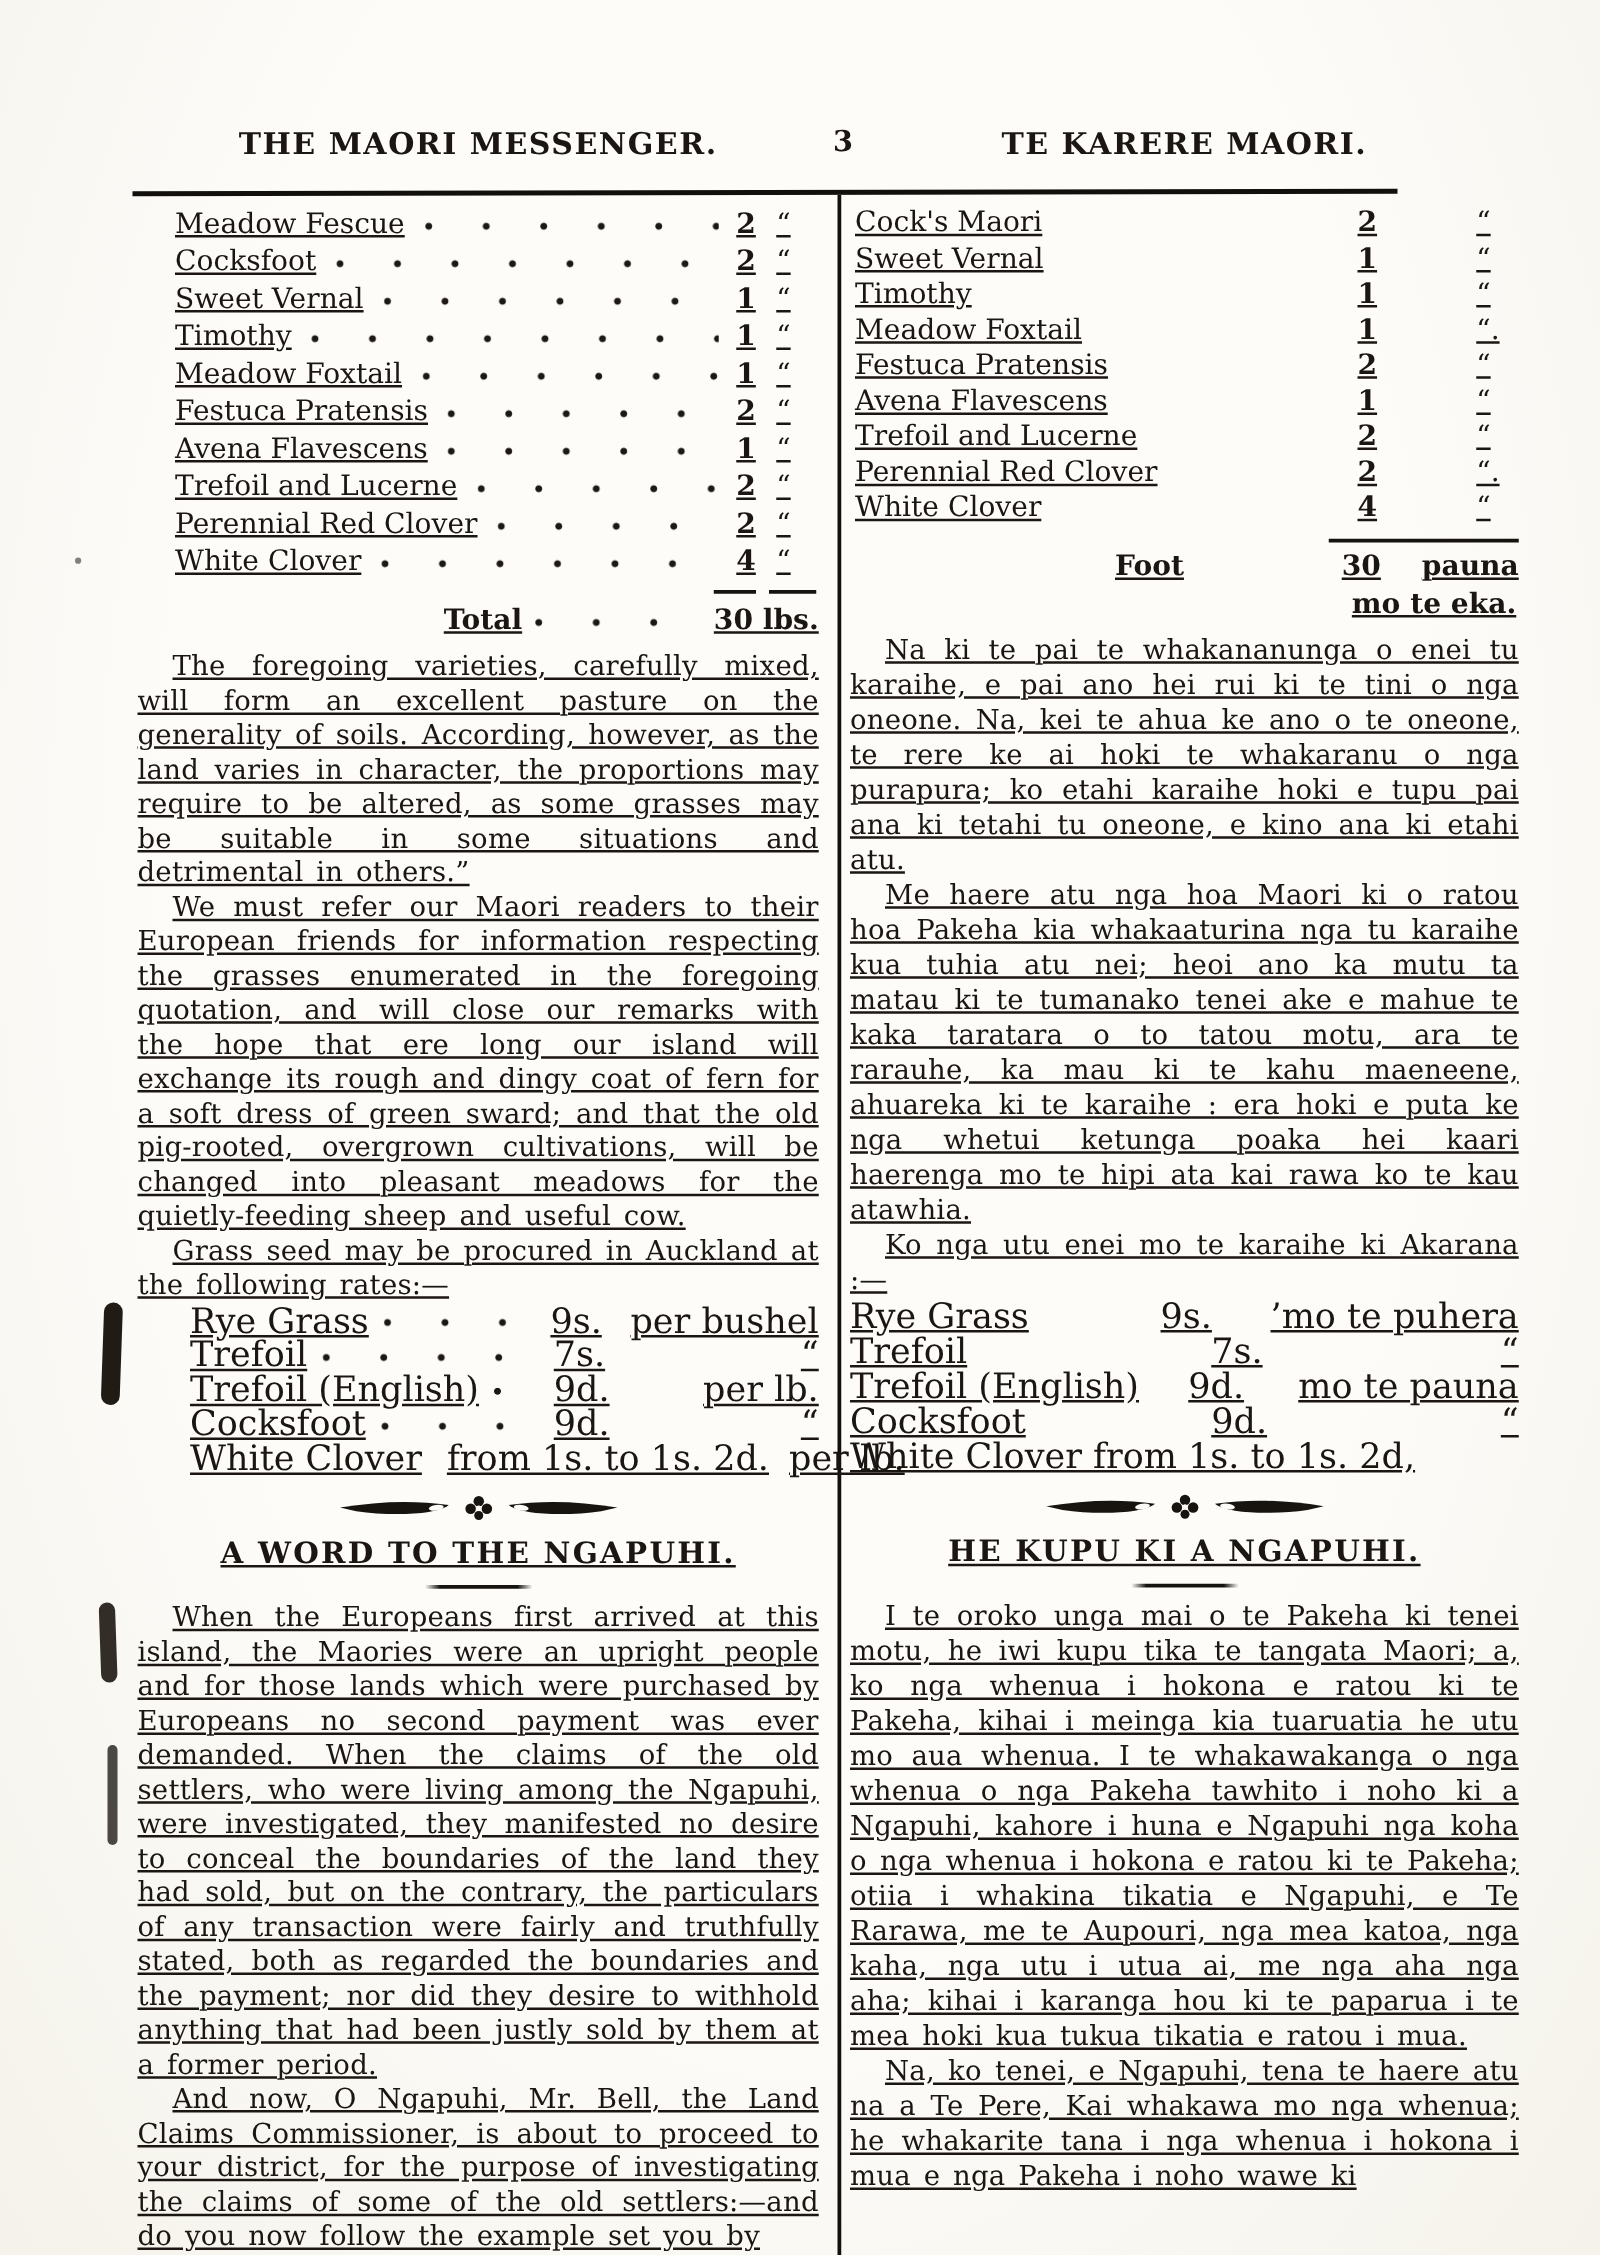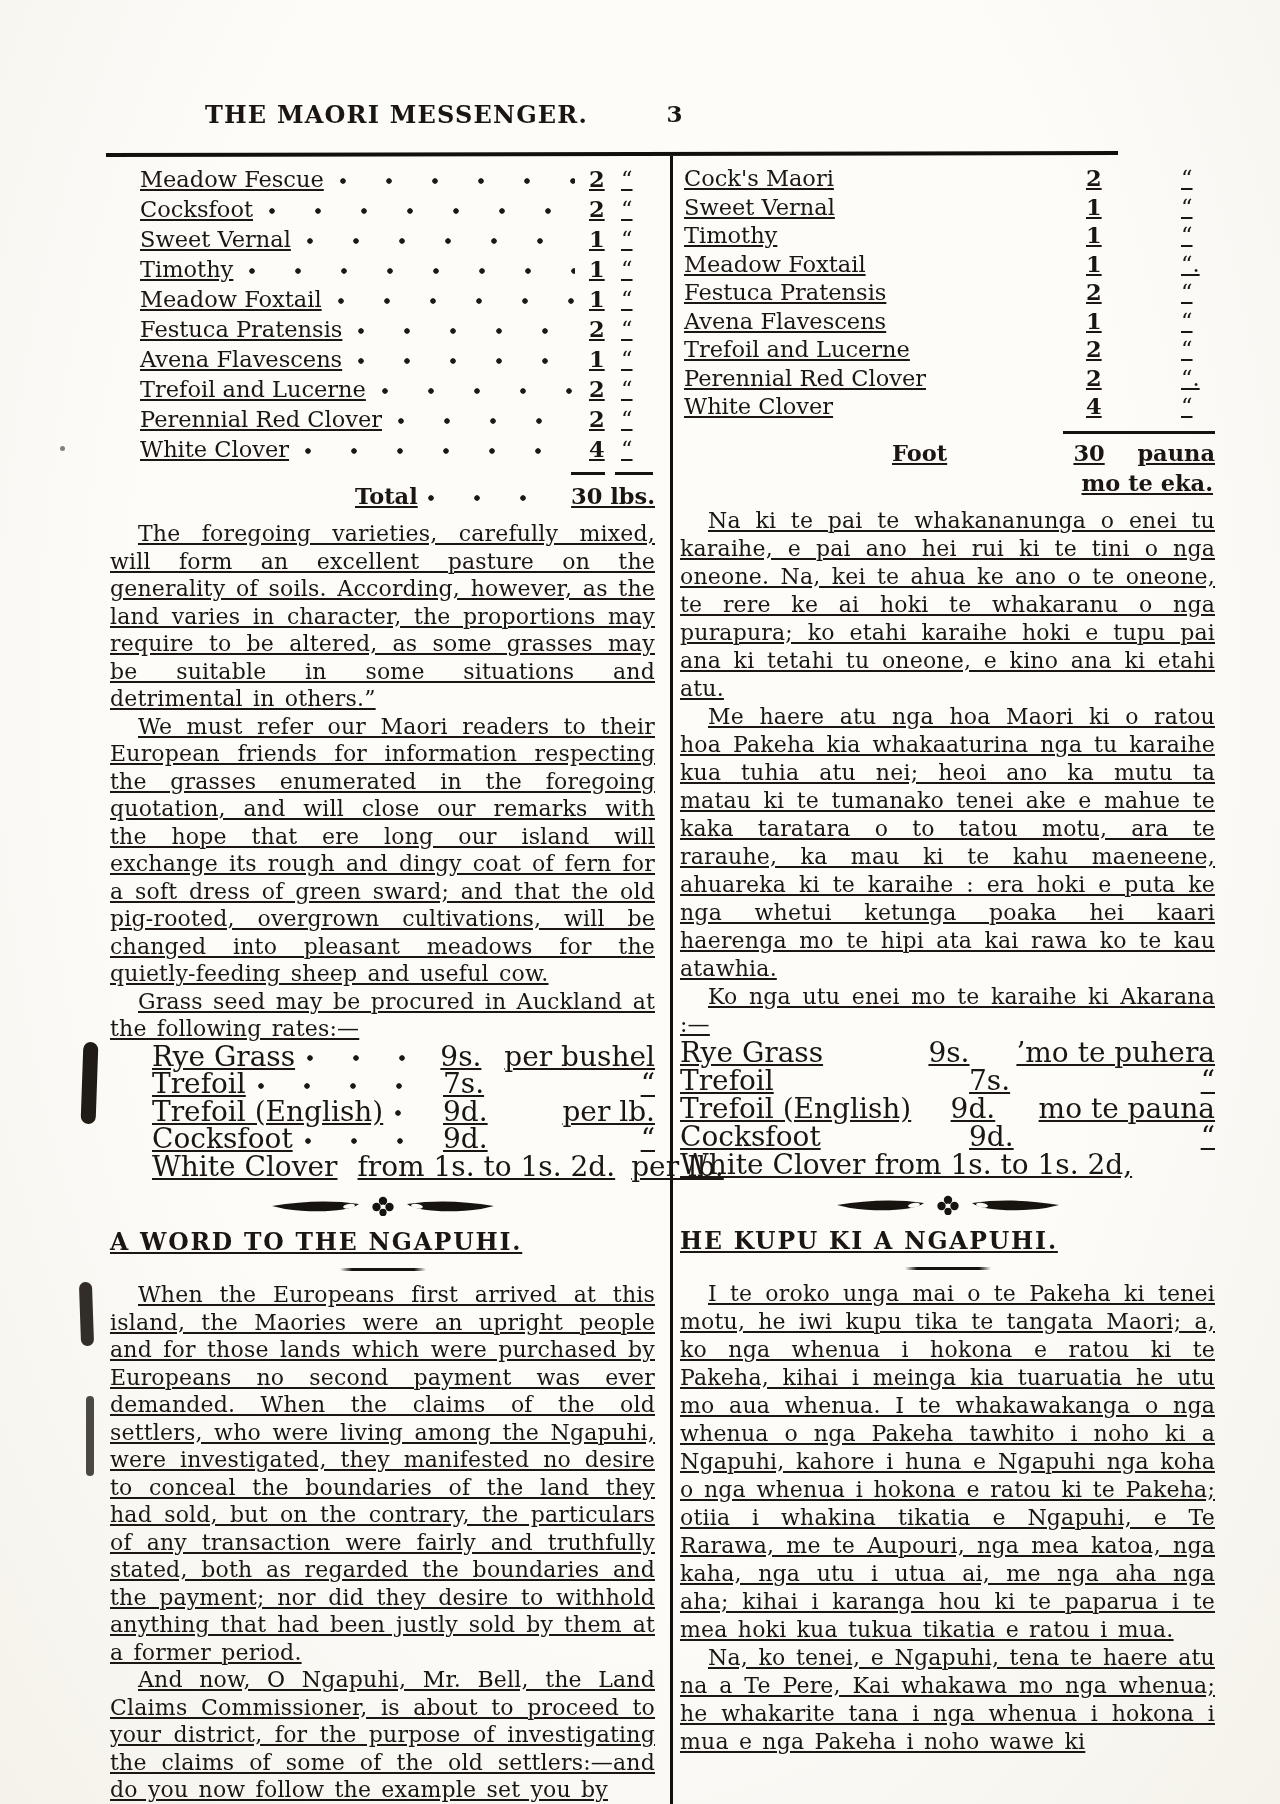--- a/index.html
+++ b/index.html
@@ -5,21 +5,21 @@
   html,body { margin:0; padding:0; background:#fbfaf6; }
   .page {
     position:relative; width:1280px; height:1804px; overflow:hidden;
     background:radial-gradient(ellipse at 50% 38%, #fdfcf9 55%, #f4f2ea 100%);
     color:#1b1612;
     font-family:"DejaVu Serif", serif;
     -webkit-font-smoothing:antialiased;
   }
   
   .mast { position:absolute; top:100px; font-weight:bold; font-size:24px; letter-spacing:1.2px; white-space:nowrap; }
-  .mast-left  { left:124px; width:545px; text-align:center; }
+  .mast-left  { left:110px; width:545px; text-align:center; }
   .mast-page  { left:648px; width:54px;  text-align:center; font-size:23px; }
   .mast-right { left:680px; width:535px; text-align:center; }
   .head-rule  { position:absolute; left:106px; top:152px; width:1012px; height:3.5px; background:#120f0c; transform:rotate(-0.12deg); }
   .col-divider{ position:absolute; left:670px; top:156px; width:2.5px; height:1648px; background:#14110d; }
 
   
   .col { position:absolute; top:164px;text-decoration:underline; }
   .col-left  { left:110px; width:545px; }
   .col-right { left:680px; width:535px; }
 
@@ -77,21 +77,21 @@
   .punit { flex:0 0 148px; white-space:nowrap;text-align:right; }
   .prow.wide .punit { flex:0 0 auto; margin-left:16px; }
   .punit.ditto { padding-left:30px; box-sizing:border-box; }
   .col-right .pprice { flex:0 0 66px; }
   .col-right .punit { flex:0 0 158px;margin-left:22px; }
   .col-right .punit.ditto { padding-left:55px; }
 
   
   .ornament { display:block; margin:14px auto 4px auto; }
   .sec-heading {
-    text-align:left; font-weight:bold; font-size:23.5px;
+    text-align:center; font-weight:bold; font-size:23.5px;
     letter-spacing:1.8px; margin-top:10px; white-space:nowrap;
   }
   .sec-rule {
     width:86px; height:3px; margin:12px auto 10px auto;
     background:linear-gradient(90deg, rgba(23,19,15,0), #17130f 14%, #17130f 86%, rgba(23,19,15,0));
   }
 
   
   .artifact { position:absolute; background:#211b15; }
   .art-1 { left:82px;  top:1042px; width:15px; height:82px; border-radius:8px; transform:rotate(2deg); }
@@ -99,20 +99,21 @@
   .art-3 { left:86px;  top:1396px; width:8px;  height:80px; border-radius:5px; opacity:.8; }
   .art-dot { left:60px; top:446px; width:5px; height:5px; border-radius:50%; opacity:.55; }
 </style>
 </head>
 <body>
 
 <div class="page">
 
   <div class="mast mast-left">THE MAORI MESSENGER.</div>
   <div class="mast mast-page">3</div>
+  <div class="mast mast-right">TE KARERE MAORI.</div>
   <div class="head-rule"></div>
   <div class="col-divider"></div>
 
   <div class="col col-left">
 
     <div>
       <div class="srow">
           <span class="sname">Meadow Fescue</span>
           <span class="leader"></span>
           <span class="sqty">2</span>

